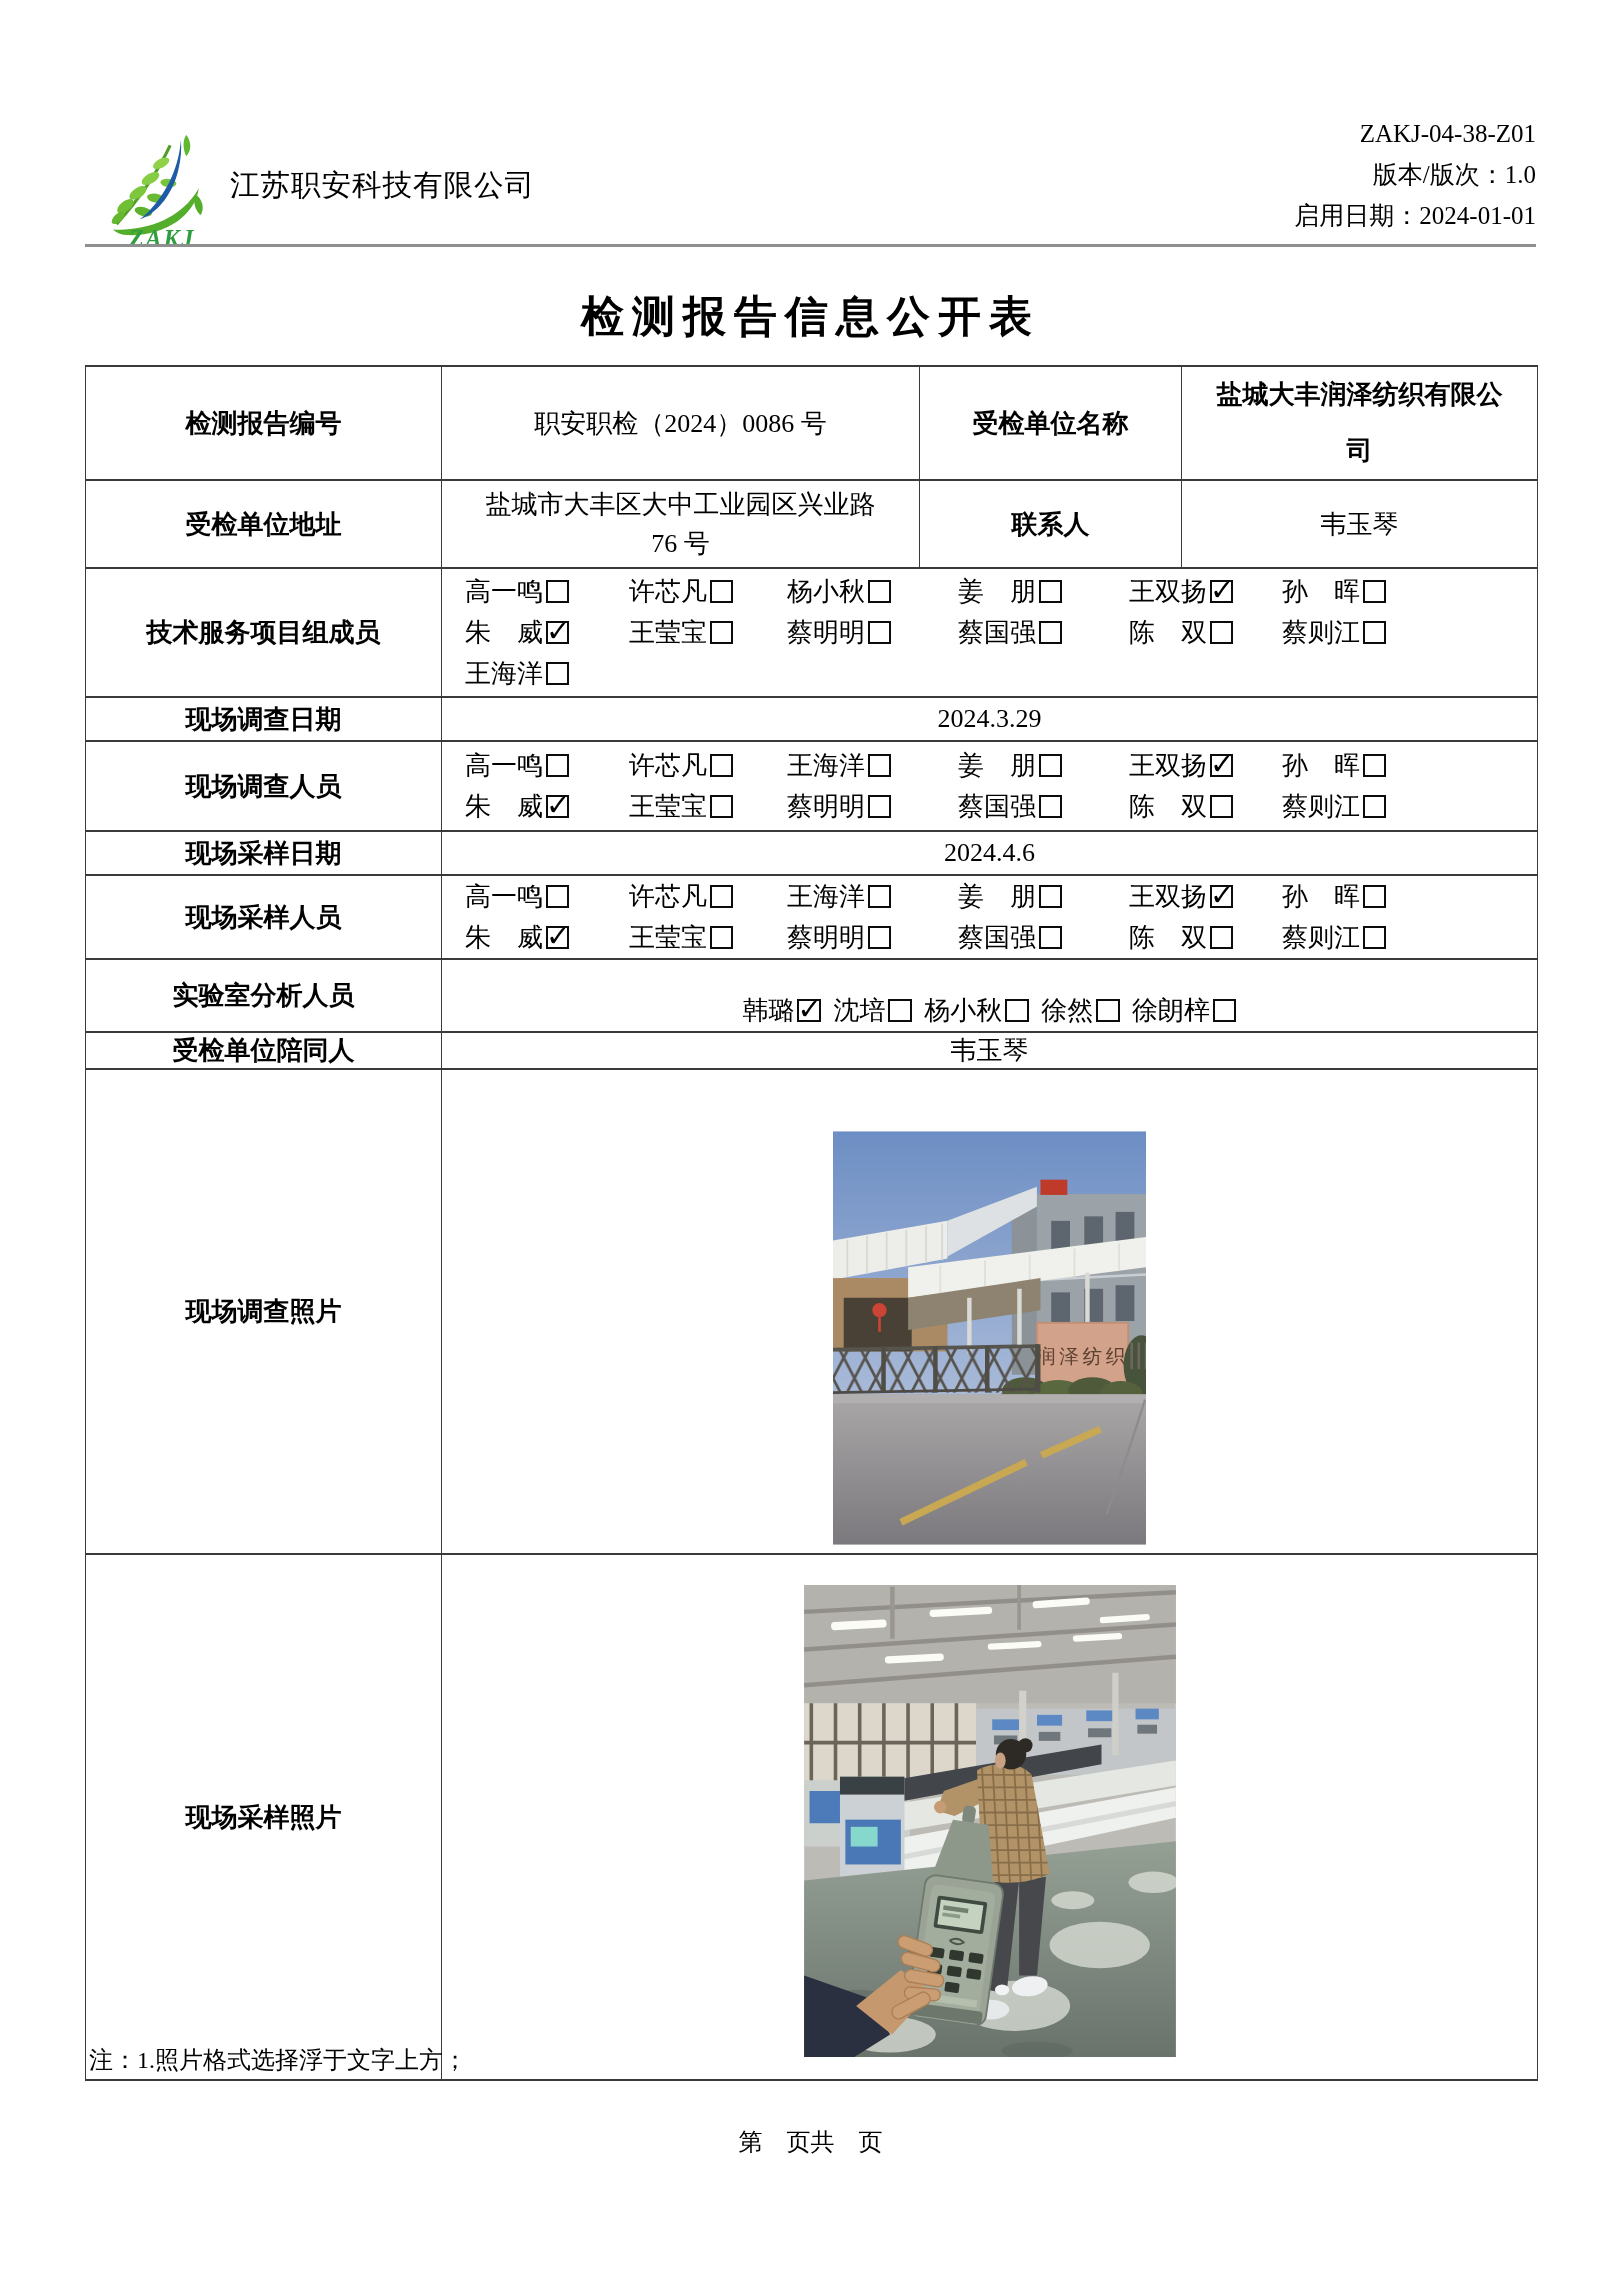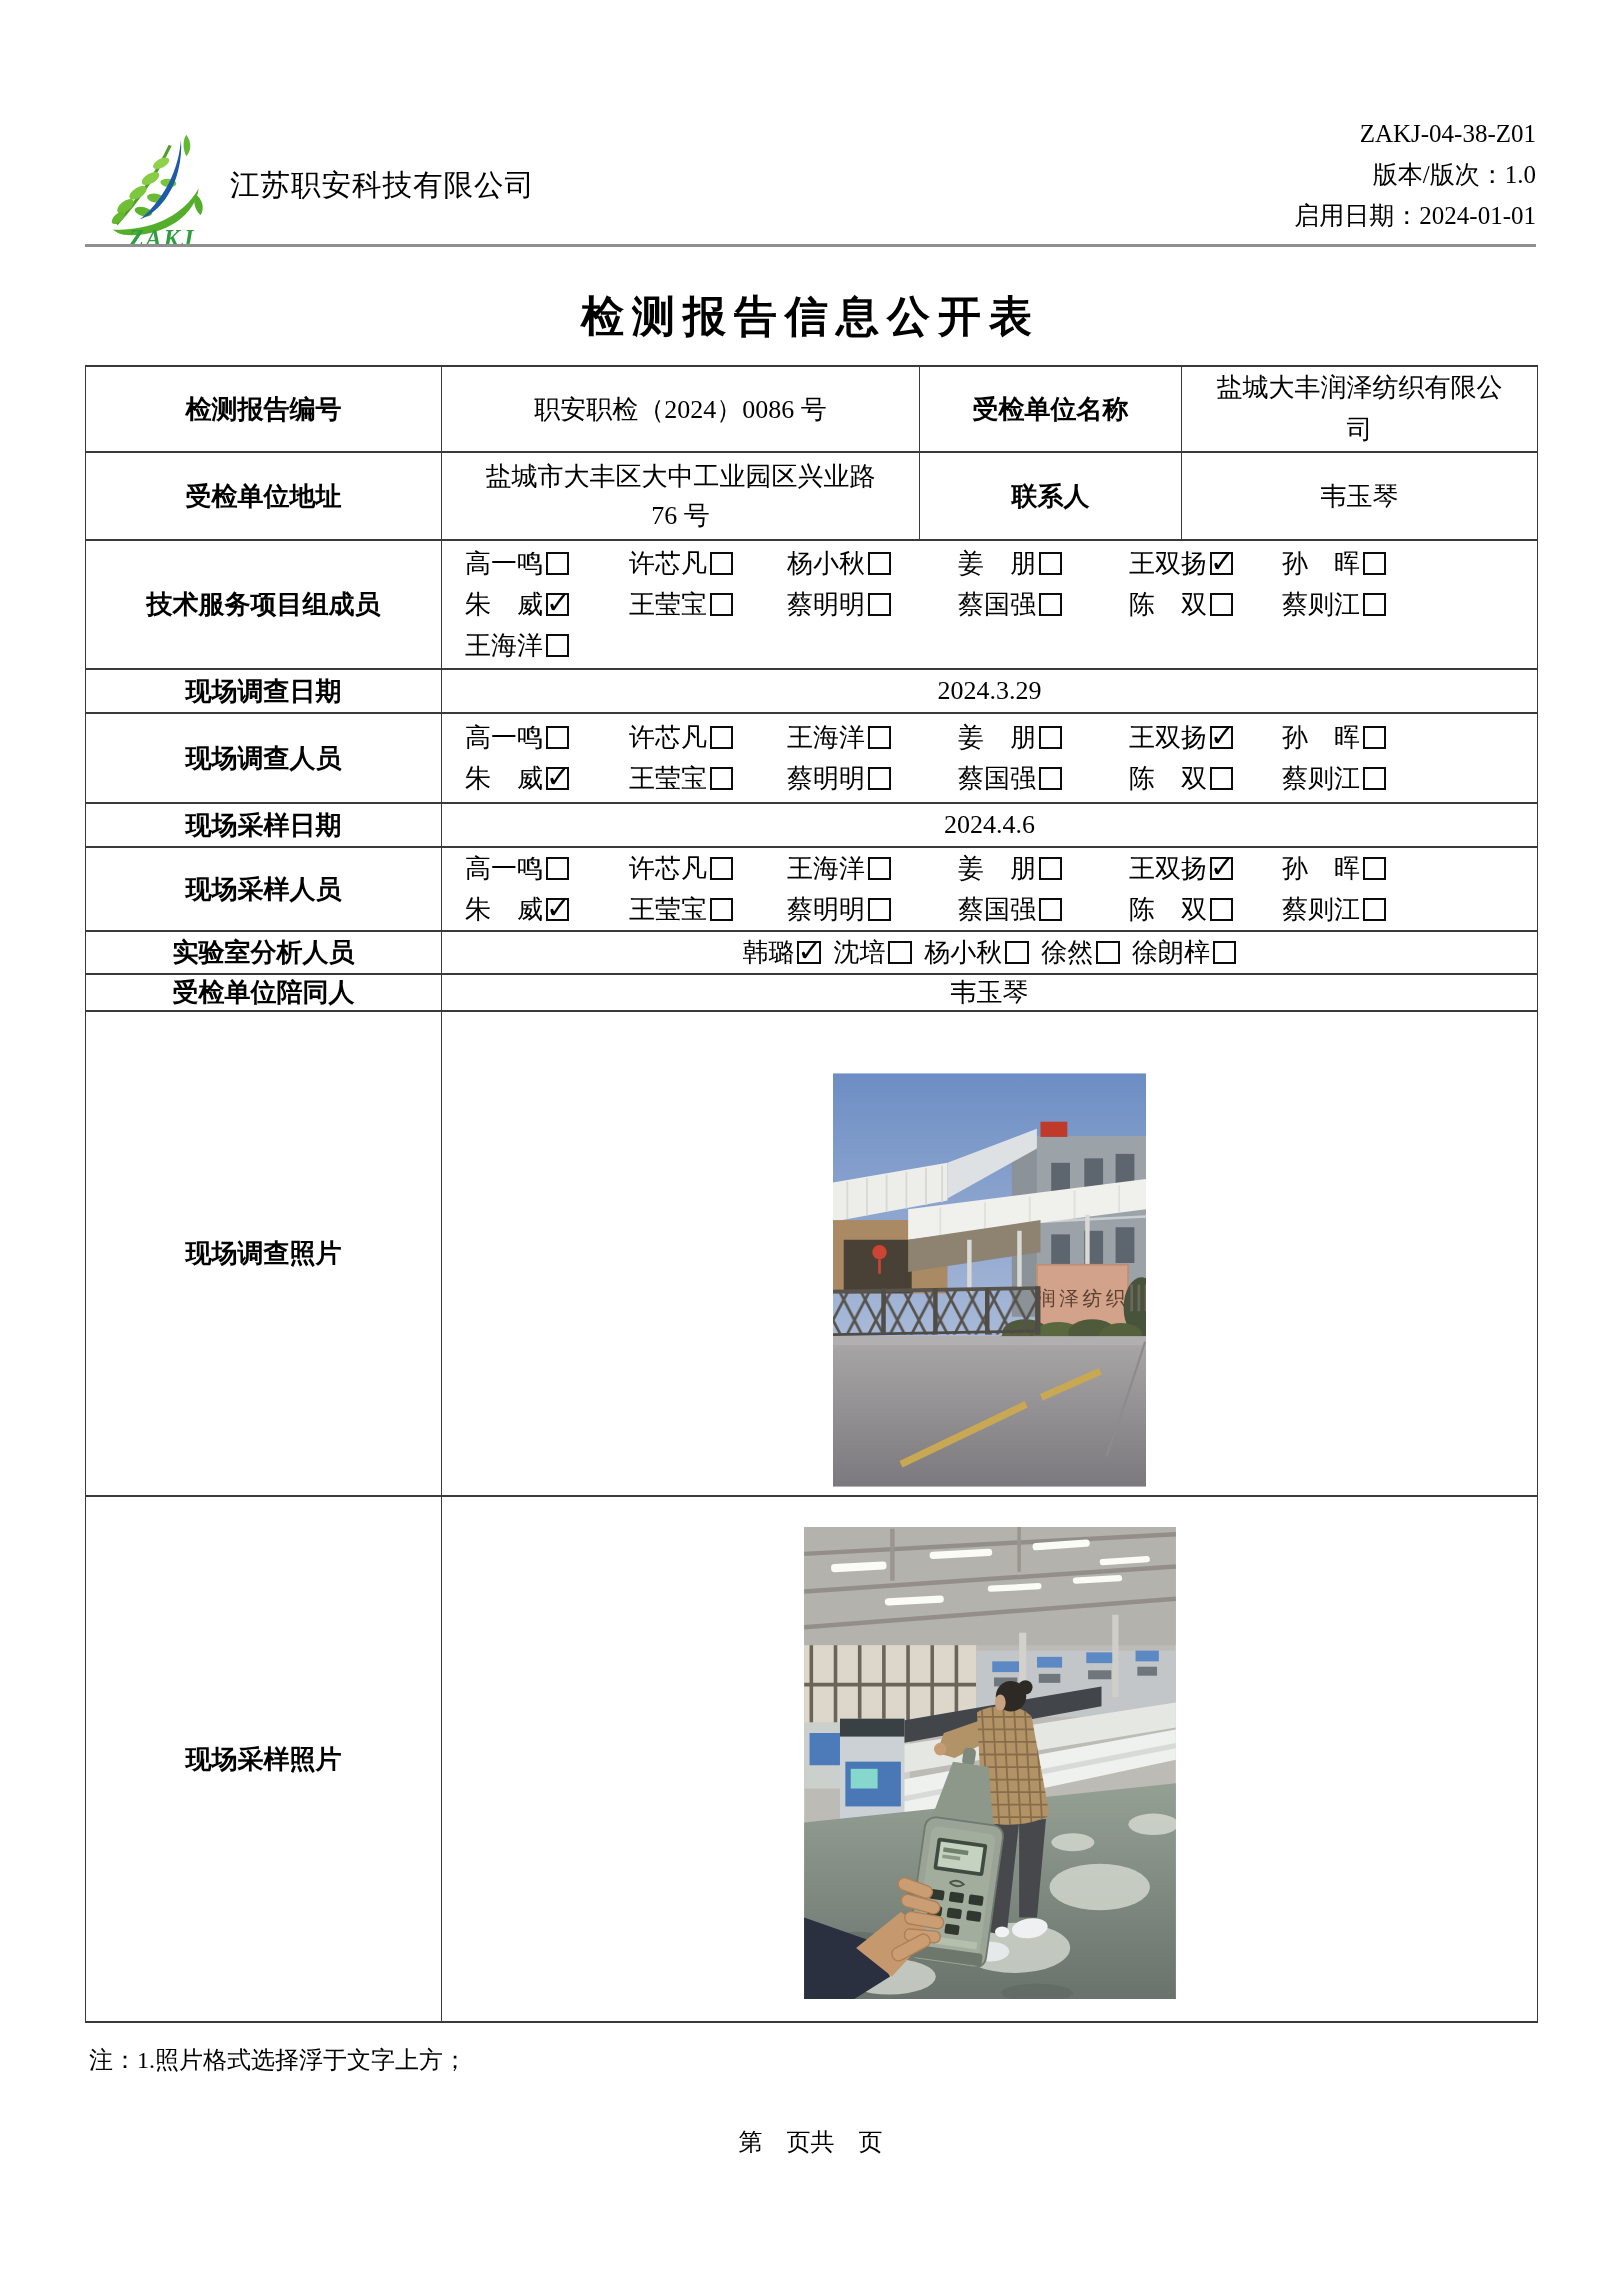--- a/index.html
+++ b/index.html
@@ -14,28 +14,28 @@
          font-size:43px;font-weight:bold;letter-spacing:8px;}
   
   .tablewrap{position:absolute;left:85px;top:365px;}
   table{border-collapse:collapse;table-layout:fixed;width:1451px;}
   th,td{border:1.8px solid #3a3a3a;border-top-width:2.7px;border-bottom-width:2.7px;
         padding:0;text-align:center;vertical-align:middle;font-size:26px;font-weight:normal;}
   th{font-weight:bold;}
   .r1{height:85px;}.r2{height:88px;}.r3{height:129px;}.r4{height:44px;}
   .r5{height:90px;}.r6{height:44px;}.r7{height:83px;}.r8{height:43px;}
   .r9{height:32px;}.r10{height:485px;}.r11{height:526px;}
-  .wrap-narrow{max-width:296px;margin:0 auto;line-height:42px;}
+  .wrap-narrow{max-width:296px;margin:0 auto;line-height:56px;font-weight:bold;}
   .wrap-addr{max-width:403px;margin:0 auto;line-height:39px;}
   
   .members{display:grid;grid-template-columns:164px 158px 171px 171px 153px auto;
            padding-left:23px;align-content:center;text-align:left;}
   .member{display:flex;align-items:center;height:41px;font-size:26px;white-space:nowrap;}
   .labline{display:flex;justify-content:center;align-items:center;gap:12.5px;}
-  .labline .member{height:41px;}
+  .labline .member{height:41px;margin-top:30px;}
   .cb{display:inline-block;width:19.7px;height:19.7px;border:2.7px solid #0c0c0c;margin-left:2.7px;
       position:relative;background:#fff;flex:none;}
   .cb.checked::before{content:"\2713";position:absolute;left:-1.8px;top:-9px;font-size:29px;
       font-weight:bold;color:#000;font-family:"DejaVu Sans",sans-serif;}
   .photocell-1{vertical-align:top;padding-top:61px;}
   .photocell-2{vertical-align:top;padding-top:29.6px;}
   
   .note{position:absolute;left:89px;top:2044px;font-size:24px;}
   .pageline{position:absolute;left:0;top:2126px;width:1621px;text-align:center;font-size:24px;}
 </style>

